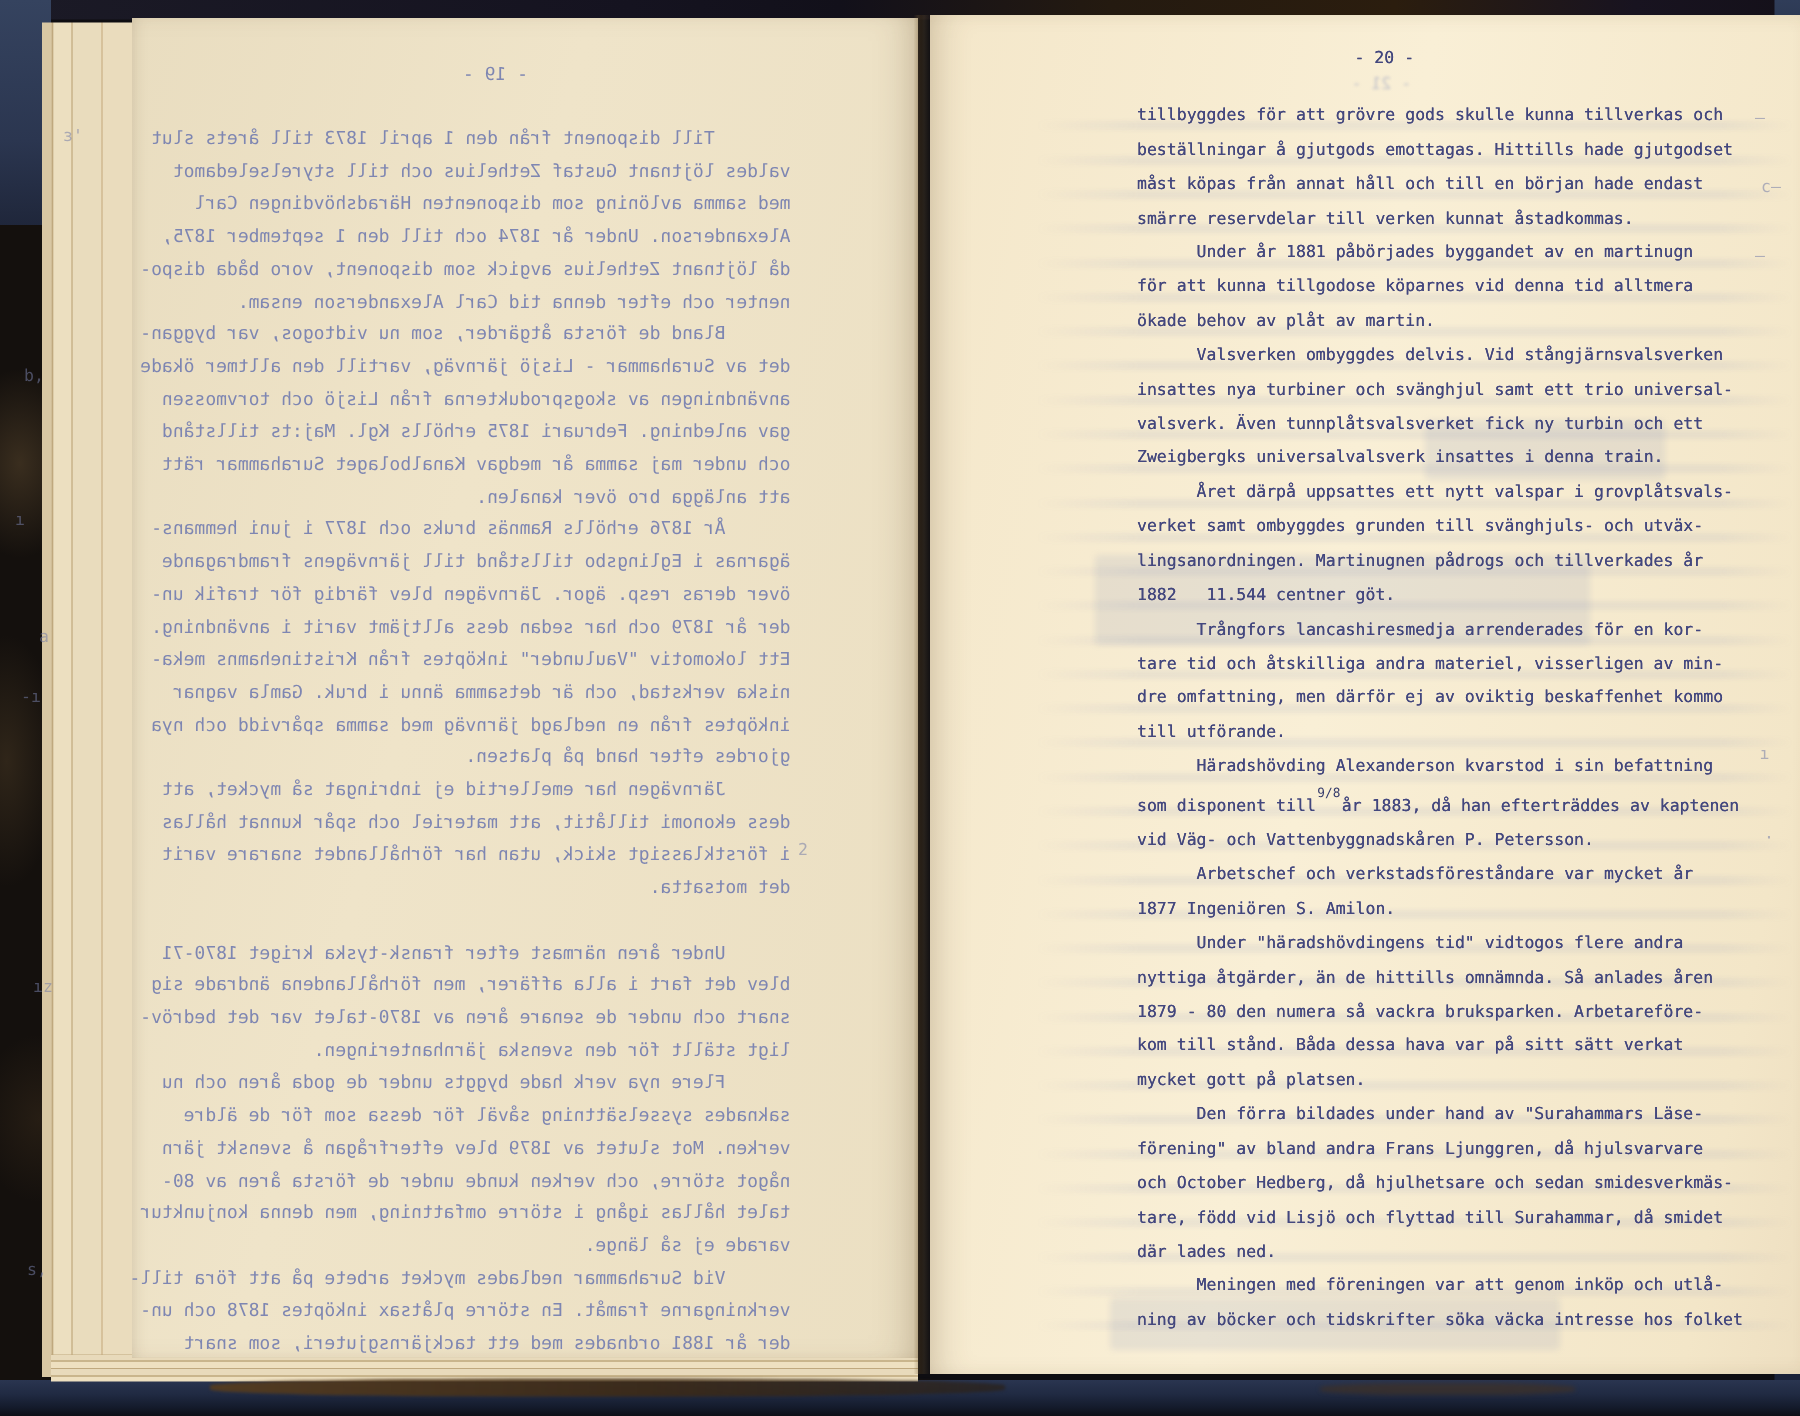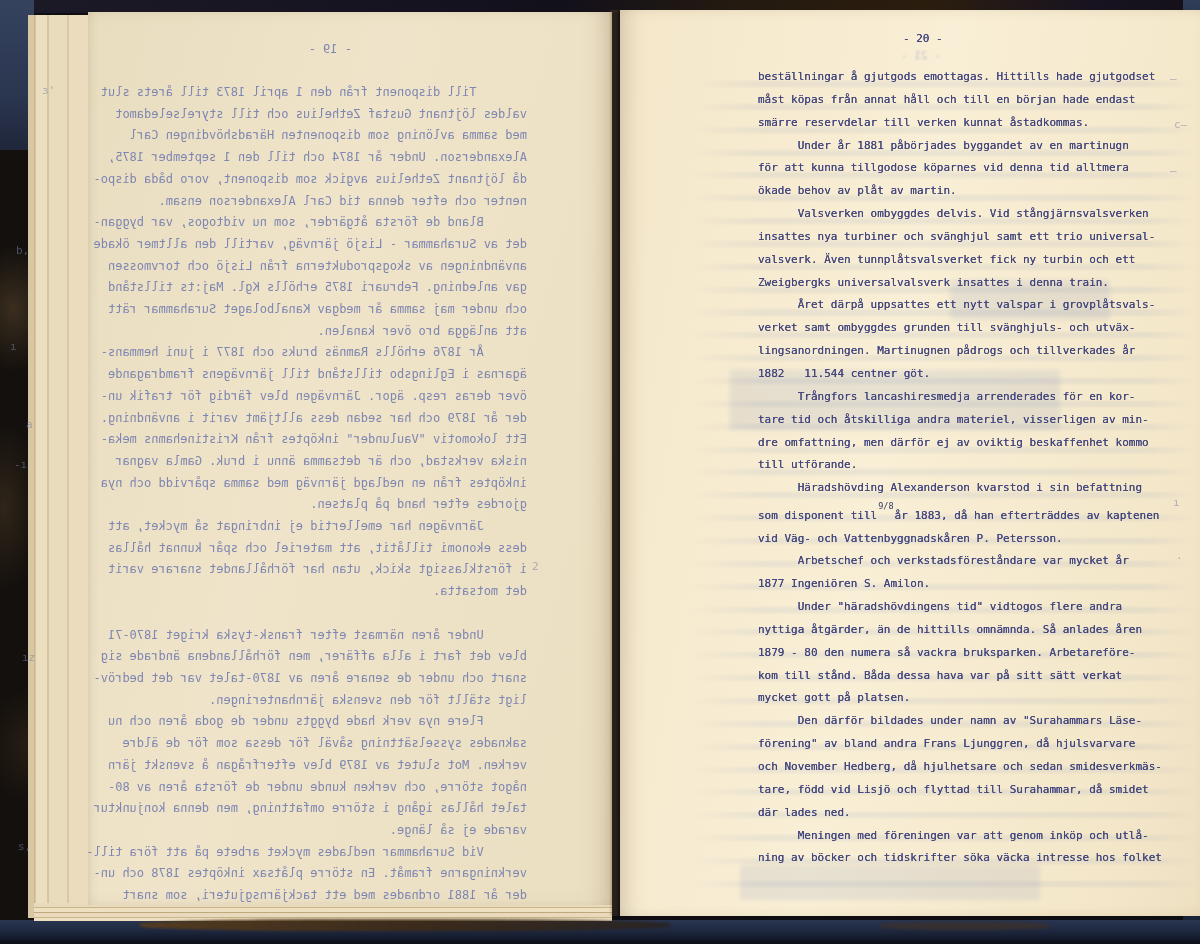--- a/index.html
+++ b/index.html
@@ -130,20 +130,21 @@
   <div class="gutter"></div>
 
   <div class="page page-right">
     <div class="ghost-overlay"></div>
     <div class="ghost-patch" style="left:330px;top:270px;width:160px;height:40px;"></div>
     <div class="ghost-patch" style="left:110px;top:360px;width:330px;height:60px;"></div>
     <div class="ghost-patch" style="left:120px;top:855px;width:300px;height:35px;"></div>
     <div class="ghost-hdr">- 21 -</div>
     <div class="hdr hdr-right">- 20 -</div>
     <div class="lines lines-right">
+        <div class="tl">tillbyggdes för att grövre gods skulle kunna tillverkas och</div>
         <div class="tl">beställningar å gjutgods emottagas. Hittills hade gjutgodset</div>
         <div class="tl">måst köpas från annat håll och till en början hade endast</div>
         <div class="tl">smärre reservdelar till verken kunnat åstadkommas.</div>
         <div class="tl">      Under år 1881 påbörjades byggandet av en martinugn</div>
         <div class="tl">för att kunna tillgodose köparnes vid denna tid alltmera</div>
         <div class="tl">ökade behov av plåt av martin.</div>
         <div class="tl">      Valsverken ombyggdes delvis. Vid stångjärnsvalsverken</div>
         <div class="tl">insattes nya turbiner och svänghjul samt ett trio universal-</div>
         <div class="tl">valsverk. Även tunnplåtsvalsverket fick ny turbin och ett</div>
         <div class="tl">Zweigbergks universalvalsverk insattes i denna train.</div>
@@ -158,23 +159,23 @@
         <div class="tl">      Häradshövding Alexanderson kvarstod i sin befattning</div>
         <div class="tl">som disponent till<sup class="hand">9/8</sup>år 1883, då han efterträddes av kaptenen</div>
         <div class="tl">vid Väg- och Vattenbyggnadskåren P. Petersson.</div>
         <div class="tl">      Arbetschef och verkstadsföreståndare var mycket år</div>
         <div class="tl">1877 Ingeniören S. Amilon.</div>
         <div class="tl">      Under "häradshövdingens tid" vidtogos flere andra</div>
         <div class="tl">nyttiga åtgärder, än de hittills omnämnda. Så anlades åren</div>
         <div class="tl">1879 - 80 den numera så vackra bruksparken. Arbetareföre-</div>
         <div class="tl">kom till stånd. Båda dessa hava var på sitt sätt verkat</div>
         <div class="tl">mycket gott på platsen.</div>
-        <div class="tl">      Den därför bildades under namn av "Surahammars Läse-</div>
+        <div class="tl">      Den förra bildades under hand av "Surahammars Läse-</div>
         <div class="tl">förening" av bland andra Frans Ljunggren, då hjulsvarvare</div>
-        <div class="tl">och November Hedberg, då hjulhetsare och sedan smidesverkmäs-</div>
+        <div class="tl">och October Hedberg, då hjulhetsare och sedan smidesverkmäs-</div>
         <div class="tl">tare, född vid Lisjö och flyttad till Surahammar, då smidet</div>
         <div class="tl">där lades ned.</div>
         <div class="tl">      Meningen med föreningen var att genom inköp och utlå-</div>
         <div class="tl">ning av böcker och tidskrifter söka väcka intresse hos folket</div>
       </div>
   </div>
 
   <div class="streak"></div>
   <div class="streak2"></div>
 

